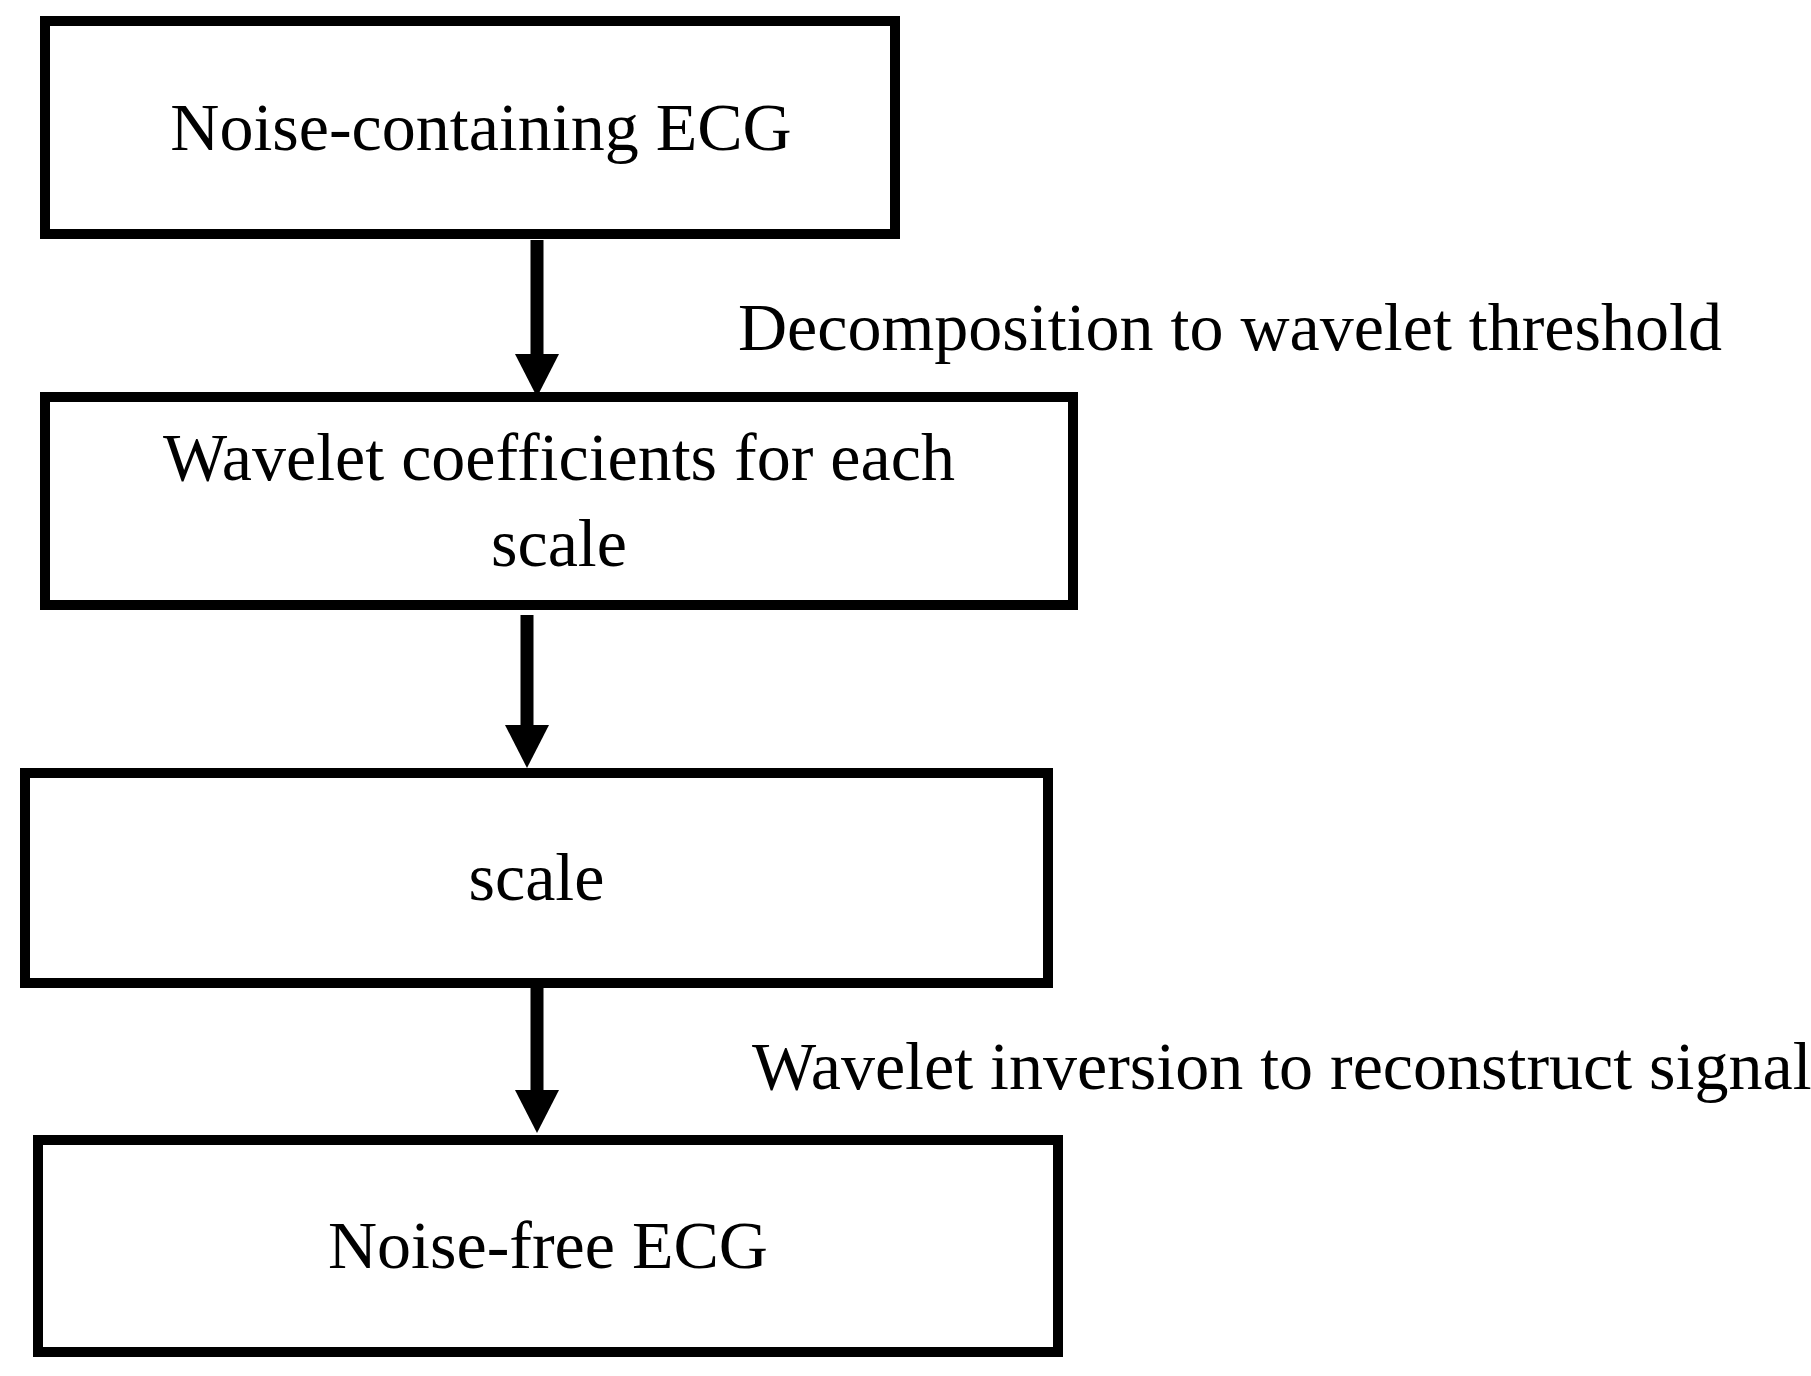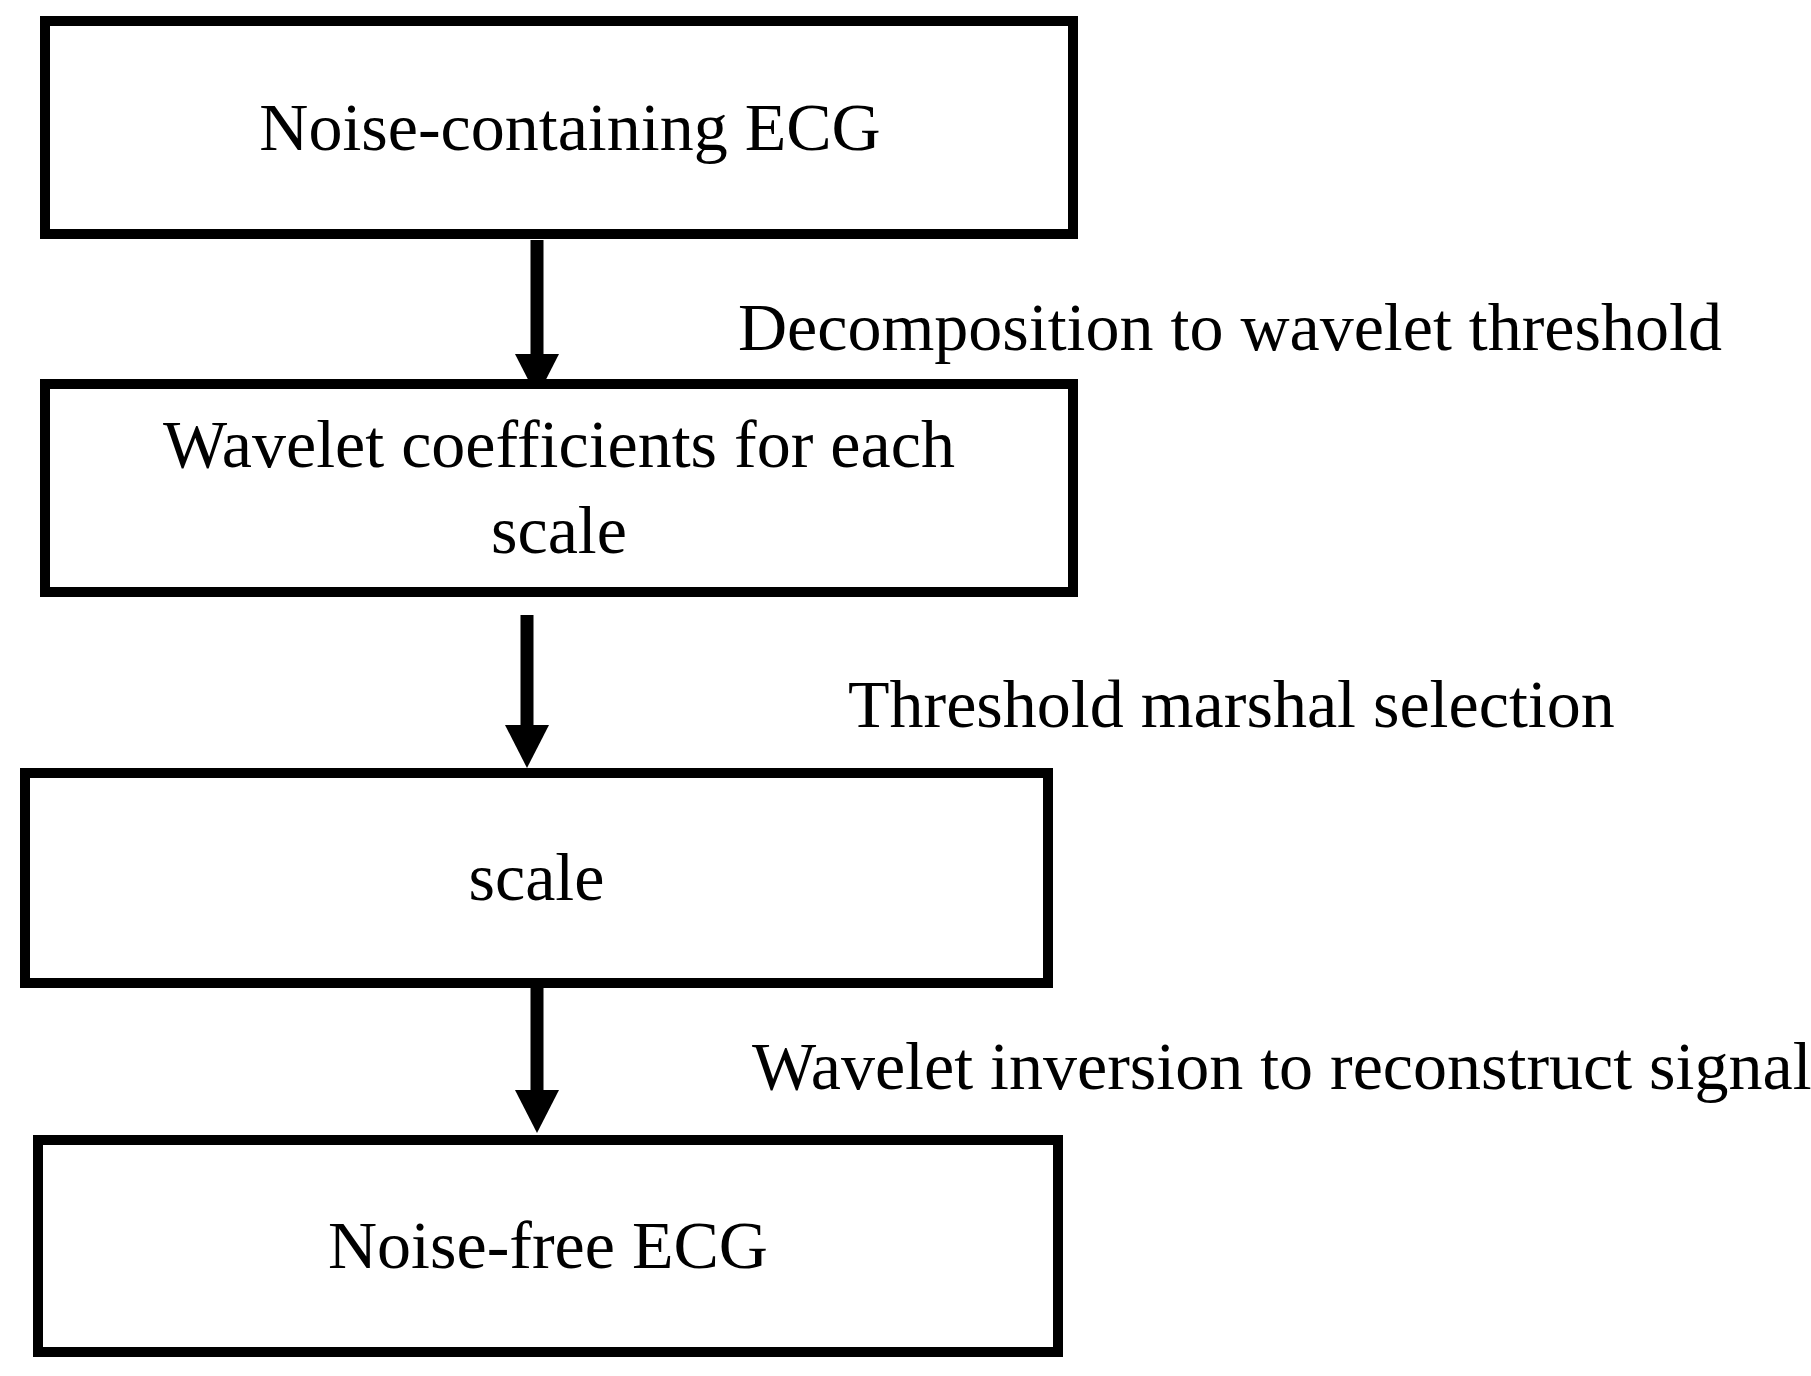--- a/index.html
+++ b/index.html
@@ -18,22 +18,22 @@
     border: 10px solid #000000;
     background: #ffffff;
     display: flex;
     align-items: center;
     justify-content: center;
     text-align: center;
     font-size: 68px;
     line-height: 1.26;
   }
   .box .ln { display: block; white-space: nowrap; }
-  #box-1 { left: 40px;  top: 16px;   width: 1038px; height: 223px; padding-left: 22px; }
-  #box-2 { left: 40px;  top: 379px;  width: 1038px; height: 218px; }
+  #box-1 { left: 40px;  top: 16px;   width: 860px; height: 223px; padding-left: 22px; }
+  #box-2 { left: 40px;  top: 392px;  width: 1038px; height: 218px; }
   #box-3 { left: 20px;  top: 768px;  width: 1033px; height: 220px; }
   #box-4 { left: 33px;  top: 1135px; width: 1030px; height: 222px; }
 
   .arrow { position: absolute; width: 44px; }
   .arrow .stem {
     position: absolute;
     left: 50%;
     transform: translateX(-50%);
     top: 0;
     bottom: 40px;
@@ -85,21 +85,20 @@
     <div class="box-text">
       <span class="ln">Wavelet coefficients for each</span>
       <span class="ln">scale</span>
     </div>
   </div>
 
   <div class="arrow" id="arrow-2">
     <div class="stem"></div>
     <div class="head"></div>
   </div>
-  <div class="edge-label" id="edge-label-2">Threshold marshal selection</div>
 
   <div class="box" id="box-3">
     <div class="box-text">
       <span class="ln">scale</span>
     </div>
   </div>
 
   <div class="arrow" id="arrow-3">
     <div class="stem"></div>
     <div class="head"></div>

